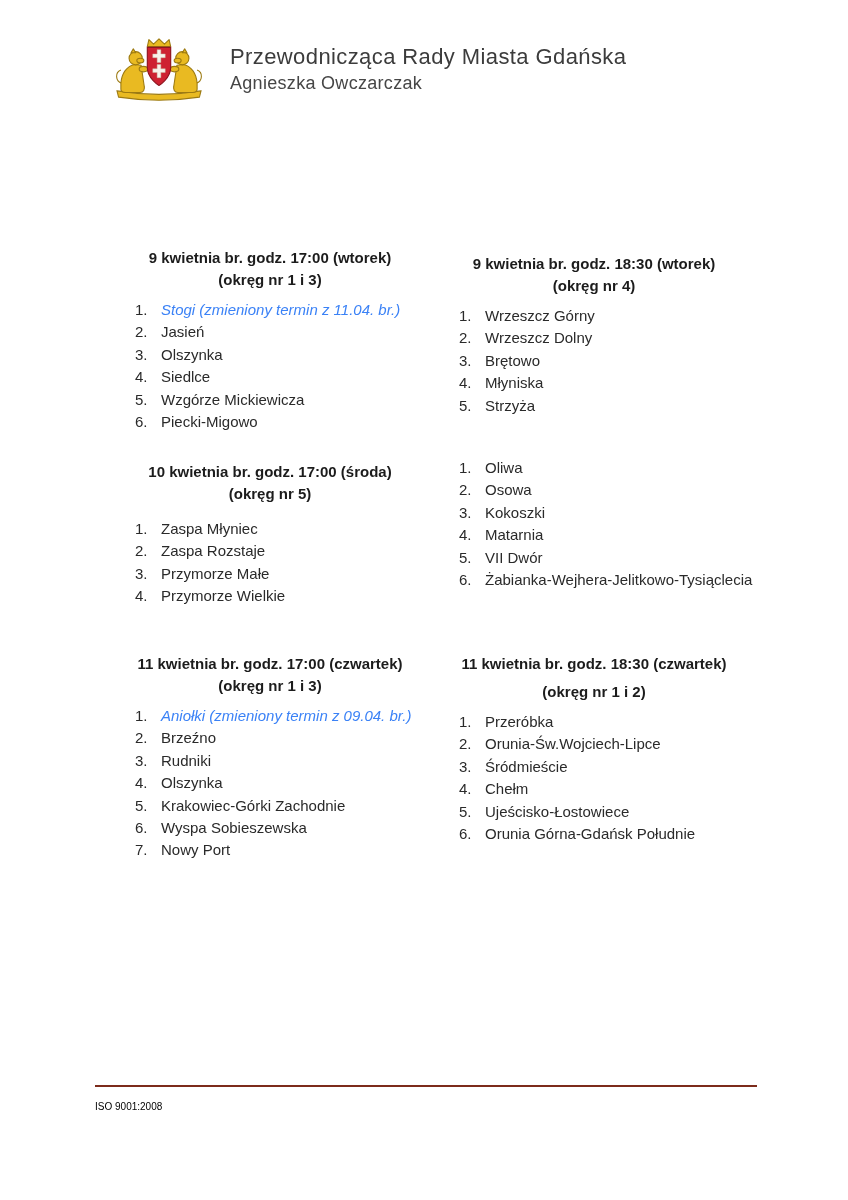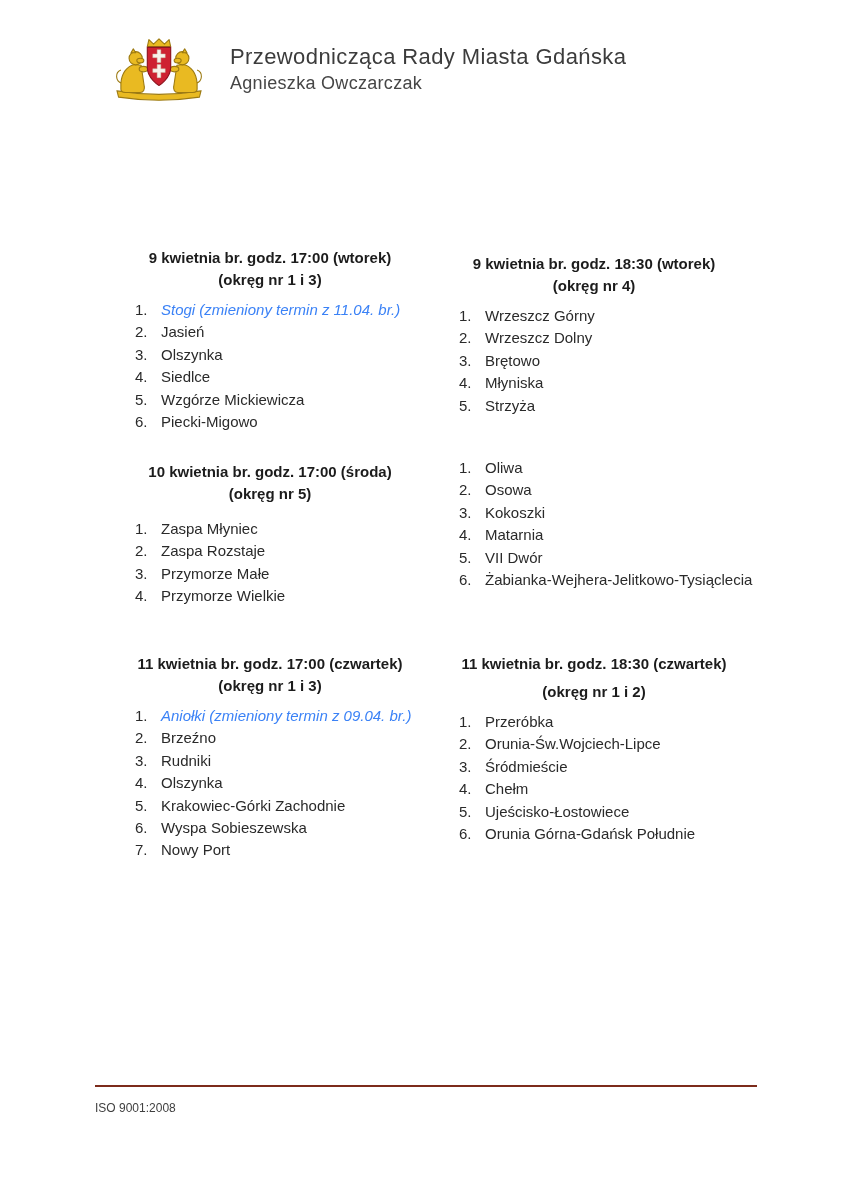--- a/index.html
+++ b/index.html
@@ -30,21 +30,21 @@
   .c1s1 .list { margin-top:2px; }
   .row { display:flex; line-height:22.4px; font-size:15px; color:#2a2a2a; }
   .row .no { flex:0 0 26px; }
   .row .label.red { color:#3b82f6;font-style:italic; }
 
   
   .footer { position:absolute; left:95px; top:1085px; width:662px; }
   .rule { height:2px; background:#7c2b1b; }
   .f-wrap { display:flex; justify-content:space-between; margin-top:6px; }
   .f-left div { font-size:11.5px; line-height:13.8px; color:#2e2e2e; }
-  .f-iso { font-size:12px; color:#404040; align-self:center; padding-top:8px; }
+  .f-iso { font-size:10px; color:#000000; align-self:center; padding-top:8px; }
 </style>
 </head>
 <body>
 
 <div class="page">
 
   <header class="letterhead">
     <svg class="crest" viewBox="0 0 120 90" aria-hidden="true">
       <defs>
         <g id="lion" fill="#e9ba22" stroke="#9c7a12" stroke-width="1.4" stroke-linejoin="round">

